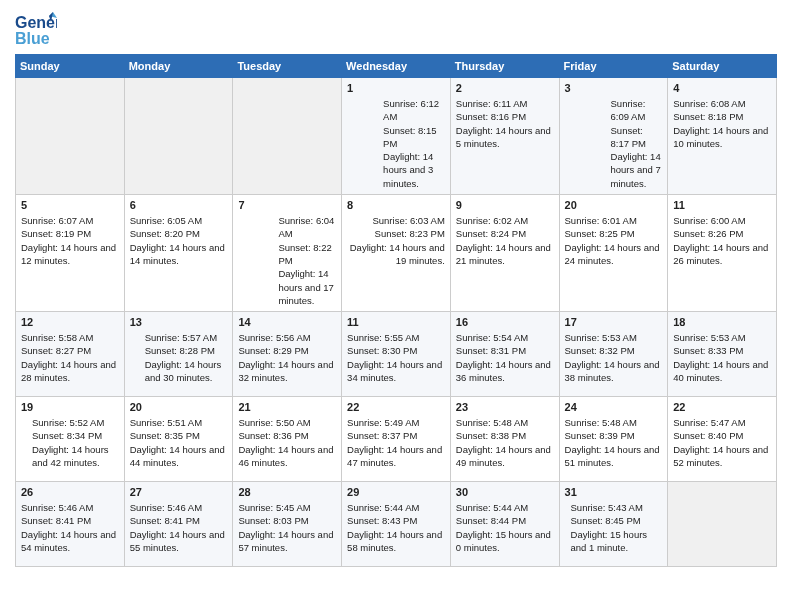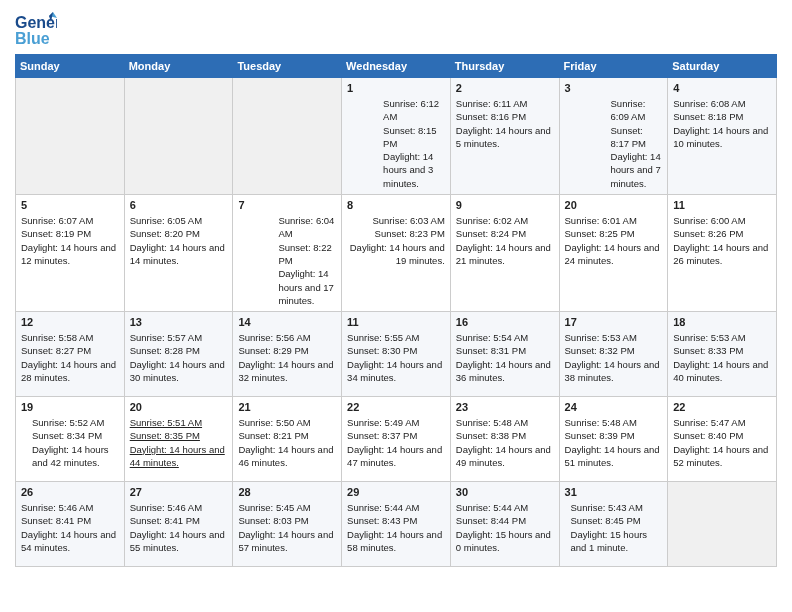--- a/index.html
+++ b/index.html
@@ -181,21 +181,21 @@
       </tr>
       <tr>
         <td>
           <div class="day-number">12</div>
           <div class="day-info" style="white-space: pre-line;">Sunrise: 5:58 AM
 Sunset: 8:27 PM
 Daylight: 14 hours and 28 minutes.</div>
         </td>
         <td>
           <div class="day-number">13</div>
-          <div class="day-info" style="white-space: pre-line;">Sunrise: 5:57 AM
+          <div class="day-info" style="white-space: pre-line; margin-left: 15px;">Sunrise: 5:57 AM
 Sunset: 8:28 PM
 Daylight: 14 hours and 30 minutes.</div>
         </td>
         <td>
           <div class="day-number">14</div>
           <div class="day-info" style="white-space: pre-line;">Sunrise: 5:56 AM
 Sunset: 8:29 PM
 Daylight: 14 hours and 32 minutes.</div>
         </td>
         <td>
@@ -225,28 +225,28 @@
       </tr>
       <tr>
         <td>
           <div class="day-number">19</div>
           <div class="day-info" style="white-space: pre-line; margin-left: 11px;">Sunrise: 5:52 AM
 Sunset: 8:34 PM
 Daylight: 14 hours and 42 minutes.</div>
         </td>
         <td>
           <div class="day-number">20</div>
-          <div class="day-info" style="white-space: pre-line; text-decoration: underline;">Sunrise: 5:51 AM
+          <div class="day-info" style="white-space: pre-line;">Sunrise: 5:51 AM
 Sunset: 8:35 PM
 Daylight: 14 hours and 44 minutes.</div>
         </td>
         <td>
           <div class="day-number">21</div>
           <div class="day-info" style="white-space: pre-line;">Sunrise: 5:50 AM
-Sunset: 8:21 PM
+Sunset: 8:36 PM
 Daylight: 14 hours and 46 minutes.</div>
         </td>
         <td>
           <div class="day-number">22</div>
           <div class="day-info" style="white-space: pre-line;">Sunrise: 5:49 AM
 Sunset: 8:37 PM
 Daylight: 14 hours and 47 minutes.</div>
         </td>
         <td>
           <div class="day-number">23</div>

